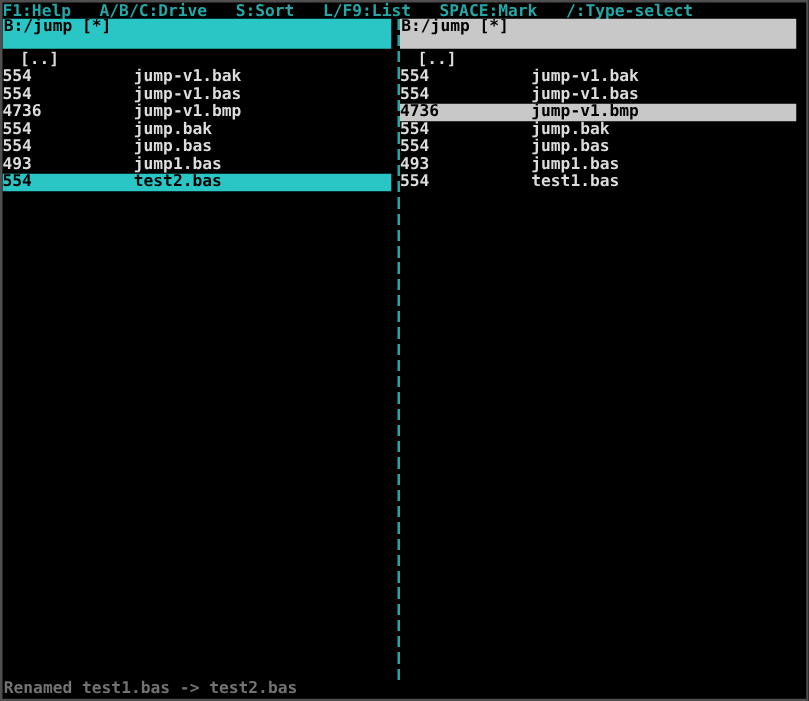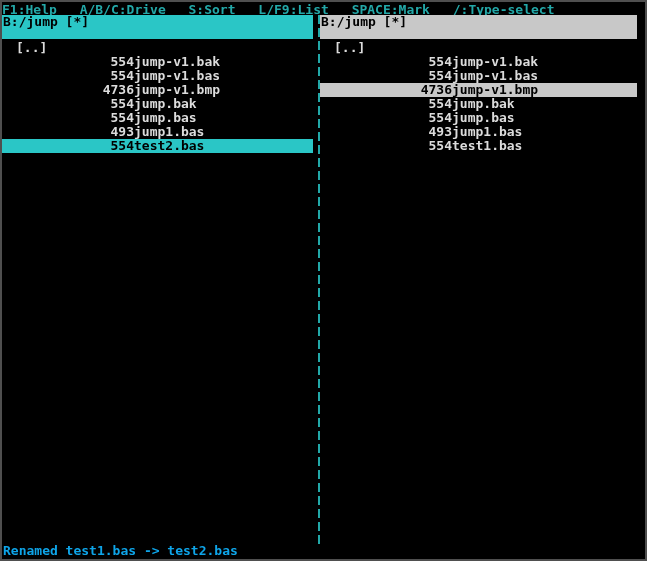--- a/index.html
+++ b/index.html
@@ -44,22 +44,22 @@
   .hdr-inactive { background: #c8c8c8; }
   .rows { padding-top: 2px; }
   .row {
     height: 14px;
     line-height: 14px;
     color: #dcdcdc;
     white-space: nowrap;
     overflow: hidden;
     display: flex;
   }
-  .row .size { width: 96px; text-align: right; flex: 0 0 auto; margin-left: 36px; }
-  .row .name { }
+  .row .size { width: 96px; text-align: left; flex: 0 0 auto; }
+  .row .name { margin-left: 9px; }
   .row.dir .name { margin-left: 14px; }
   .row.sel-cyan { background: #2ac6c6; color: #000; }
   .row.sel-gray { background: #c8c8c8; color: #000; }
   
   .divider {
     position: absolute;
     left: 316px;
     top: 13px;
     width: 2px;
     height: 532px;
@@ -69,21 +69,21 @@
       #000 9px, #000 13px
     );
   }
   
   .statusbar {
     position: absolute;
     left: 1px;
     bottom: 1px;
     height: 14px;
     line-height: 14px;
-    color: #0ea5e9;
+    color: #737373;
     white-space: nowrap;
   }
 </style>
 </head>
 <body>
 
 <div class="window">
 
   <div class="menubar">
     <span class="mitem">F1:Help</span>

